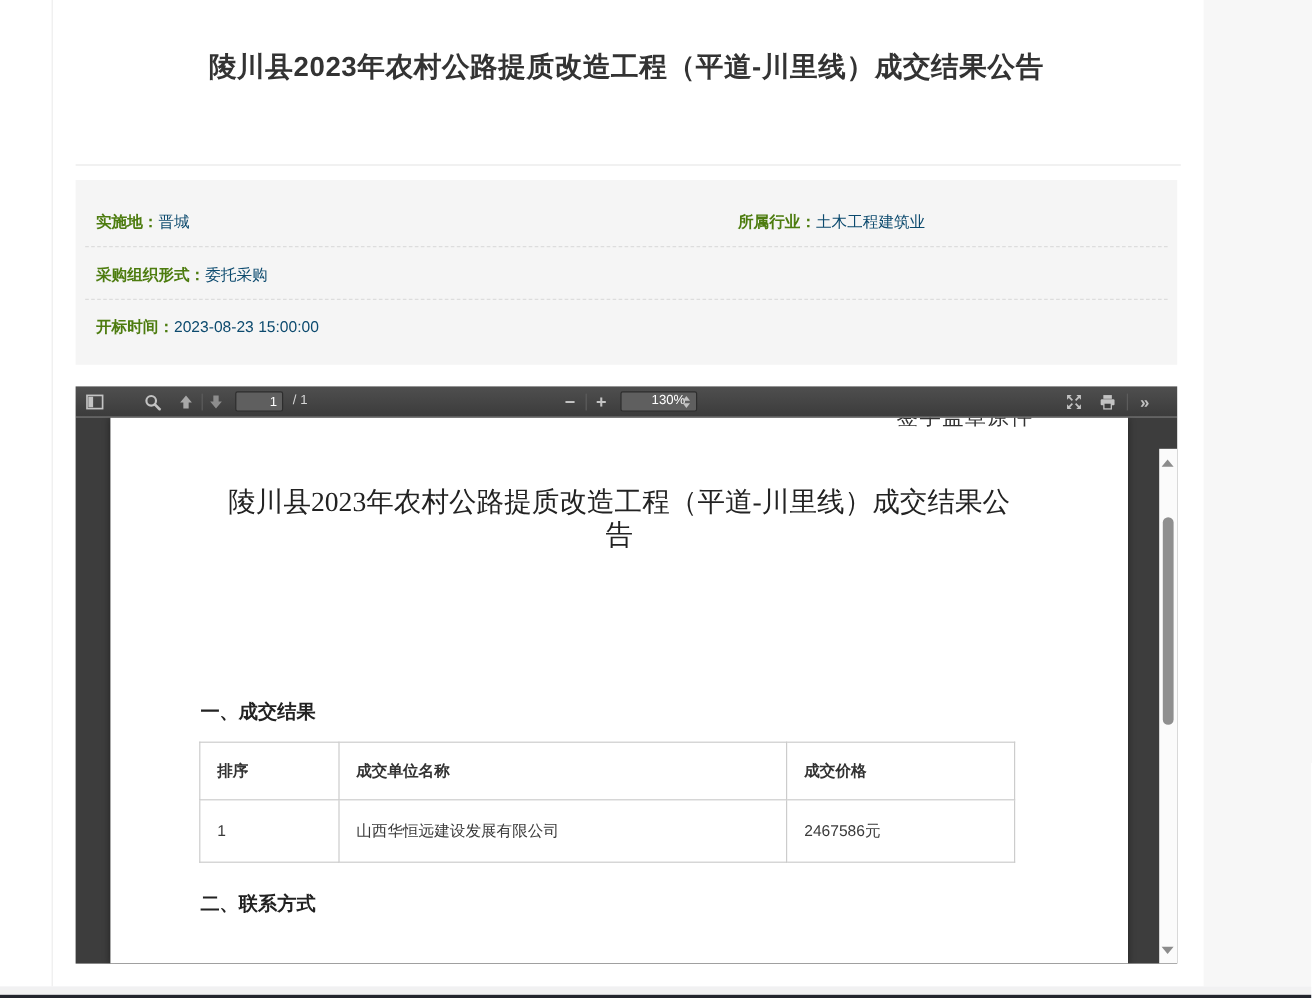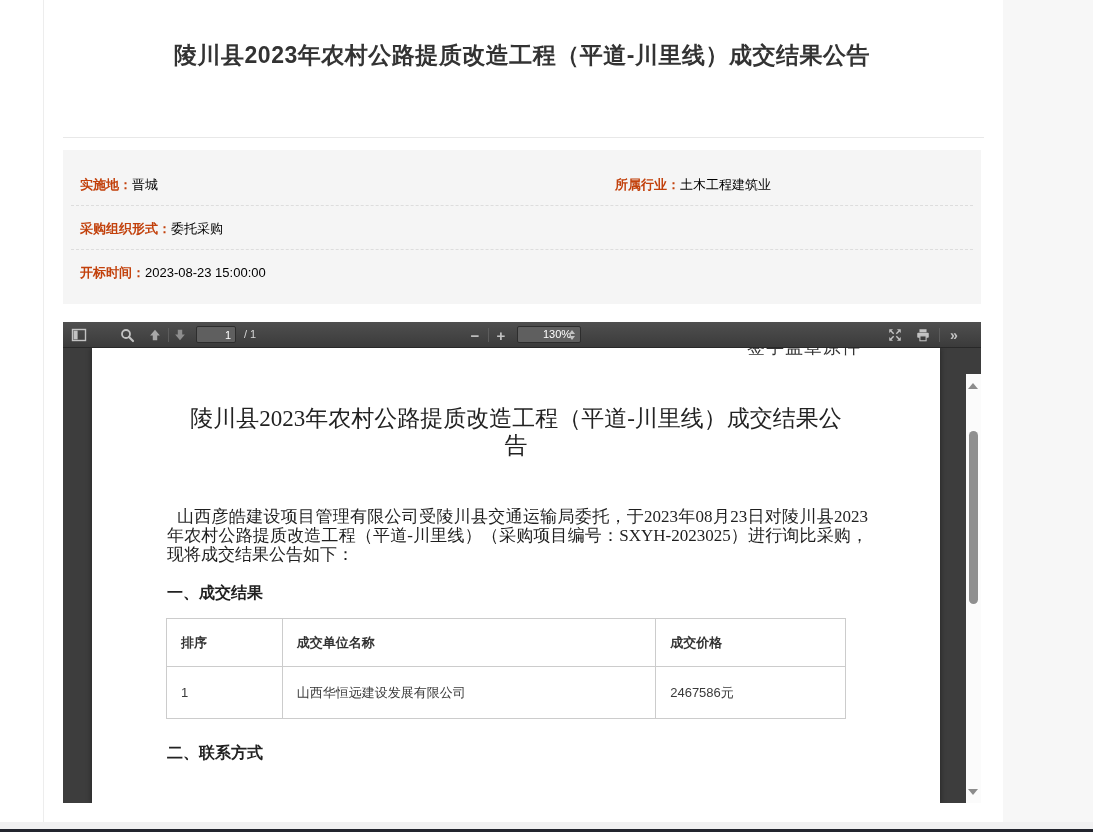--- a/index.html
+++ b/index.html
@@ -20,22 +20,22 @@
   .meta-left { position:absolute; left:0; top:0; }
   .meta-center { position:absolute; left:412px; top:0; }
   .meta-right { position:absolute; right:0; top:0; }
   .meta b { font-weight:normal; }
   .header-divider { position:absolute; top:137px; left:63px; width:921px; height:1px; background:#e8e8e8; }
 
   
   .info-box { position:absolute; left:63px; top:150px; width:918px; height:154px; background:#f5f5f5;
     font-size:13px; color:#333; }
   .info-item { position:absolute; white-space:nowrap; }
-  .info-item .lbl { font-weight:bold; color:#c2410c; }
-  .info-item .val { color:#000000; }
+  .info-item .lbl { font-weight:bold; color:#4d7c0f; }
+  .info-item .val { color:#0c4a6e; }
   .info-i0 { left:17px; top:26px; }
   .info-i1 { left:552px; top:26px; }
   .info-i2 { left:17px; top:70px; }
   .info-i3 { left:17px; top:114px; }
   .info-sep { position:absolute; left:8px; right:8px; height:0; border-top:1px dashed #ddd; }
   .info-sep1 { top:55px; } .info-sep2 { top:99px; }
 
   
   .pdf-viewer { position:absolute; left:63px; top:322px; width:918px; height:481px; }
   .pdf-toolbar { position:absolute; left:0; right:0; top:0; height:26px;
@@ -188,21 +188,20 @@
     </div>
 
     <div class="viewer-body">
       <div class="pdf-page">
         <div class="clip-text">
           <span>签字盖章原件</span>
         </div>
         <div class="doc-title">
           <div>陵川县2023年农村公路提质改造工程（平道-川里线）成交结果公告</div>
         </div>
-        <p class="doc-para">山西彦皓建设项目管理有限公司受陵川县交通运输局委托，于2023年08月23日对陵川县2023年农村公路提质改造工程（平道-川里线）（采购项目编号：SXYH-2023025）进行询比采购，现将成交结果公告如下：</p>
         <div class="doc-h doc-h1">一、成交结果</div>
         <table class="result-table">
           <colgroup>
               <col style="width:116px;">
               <col style="width:374px;">
               <col style="width:190px;">
             </colgroup>
           <thead>
             <tr>
               <th>排序</th>

